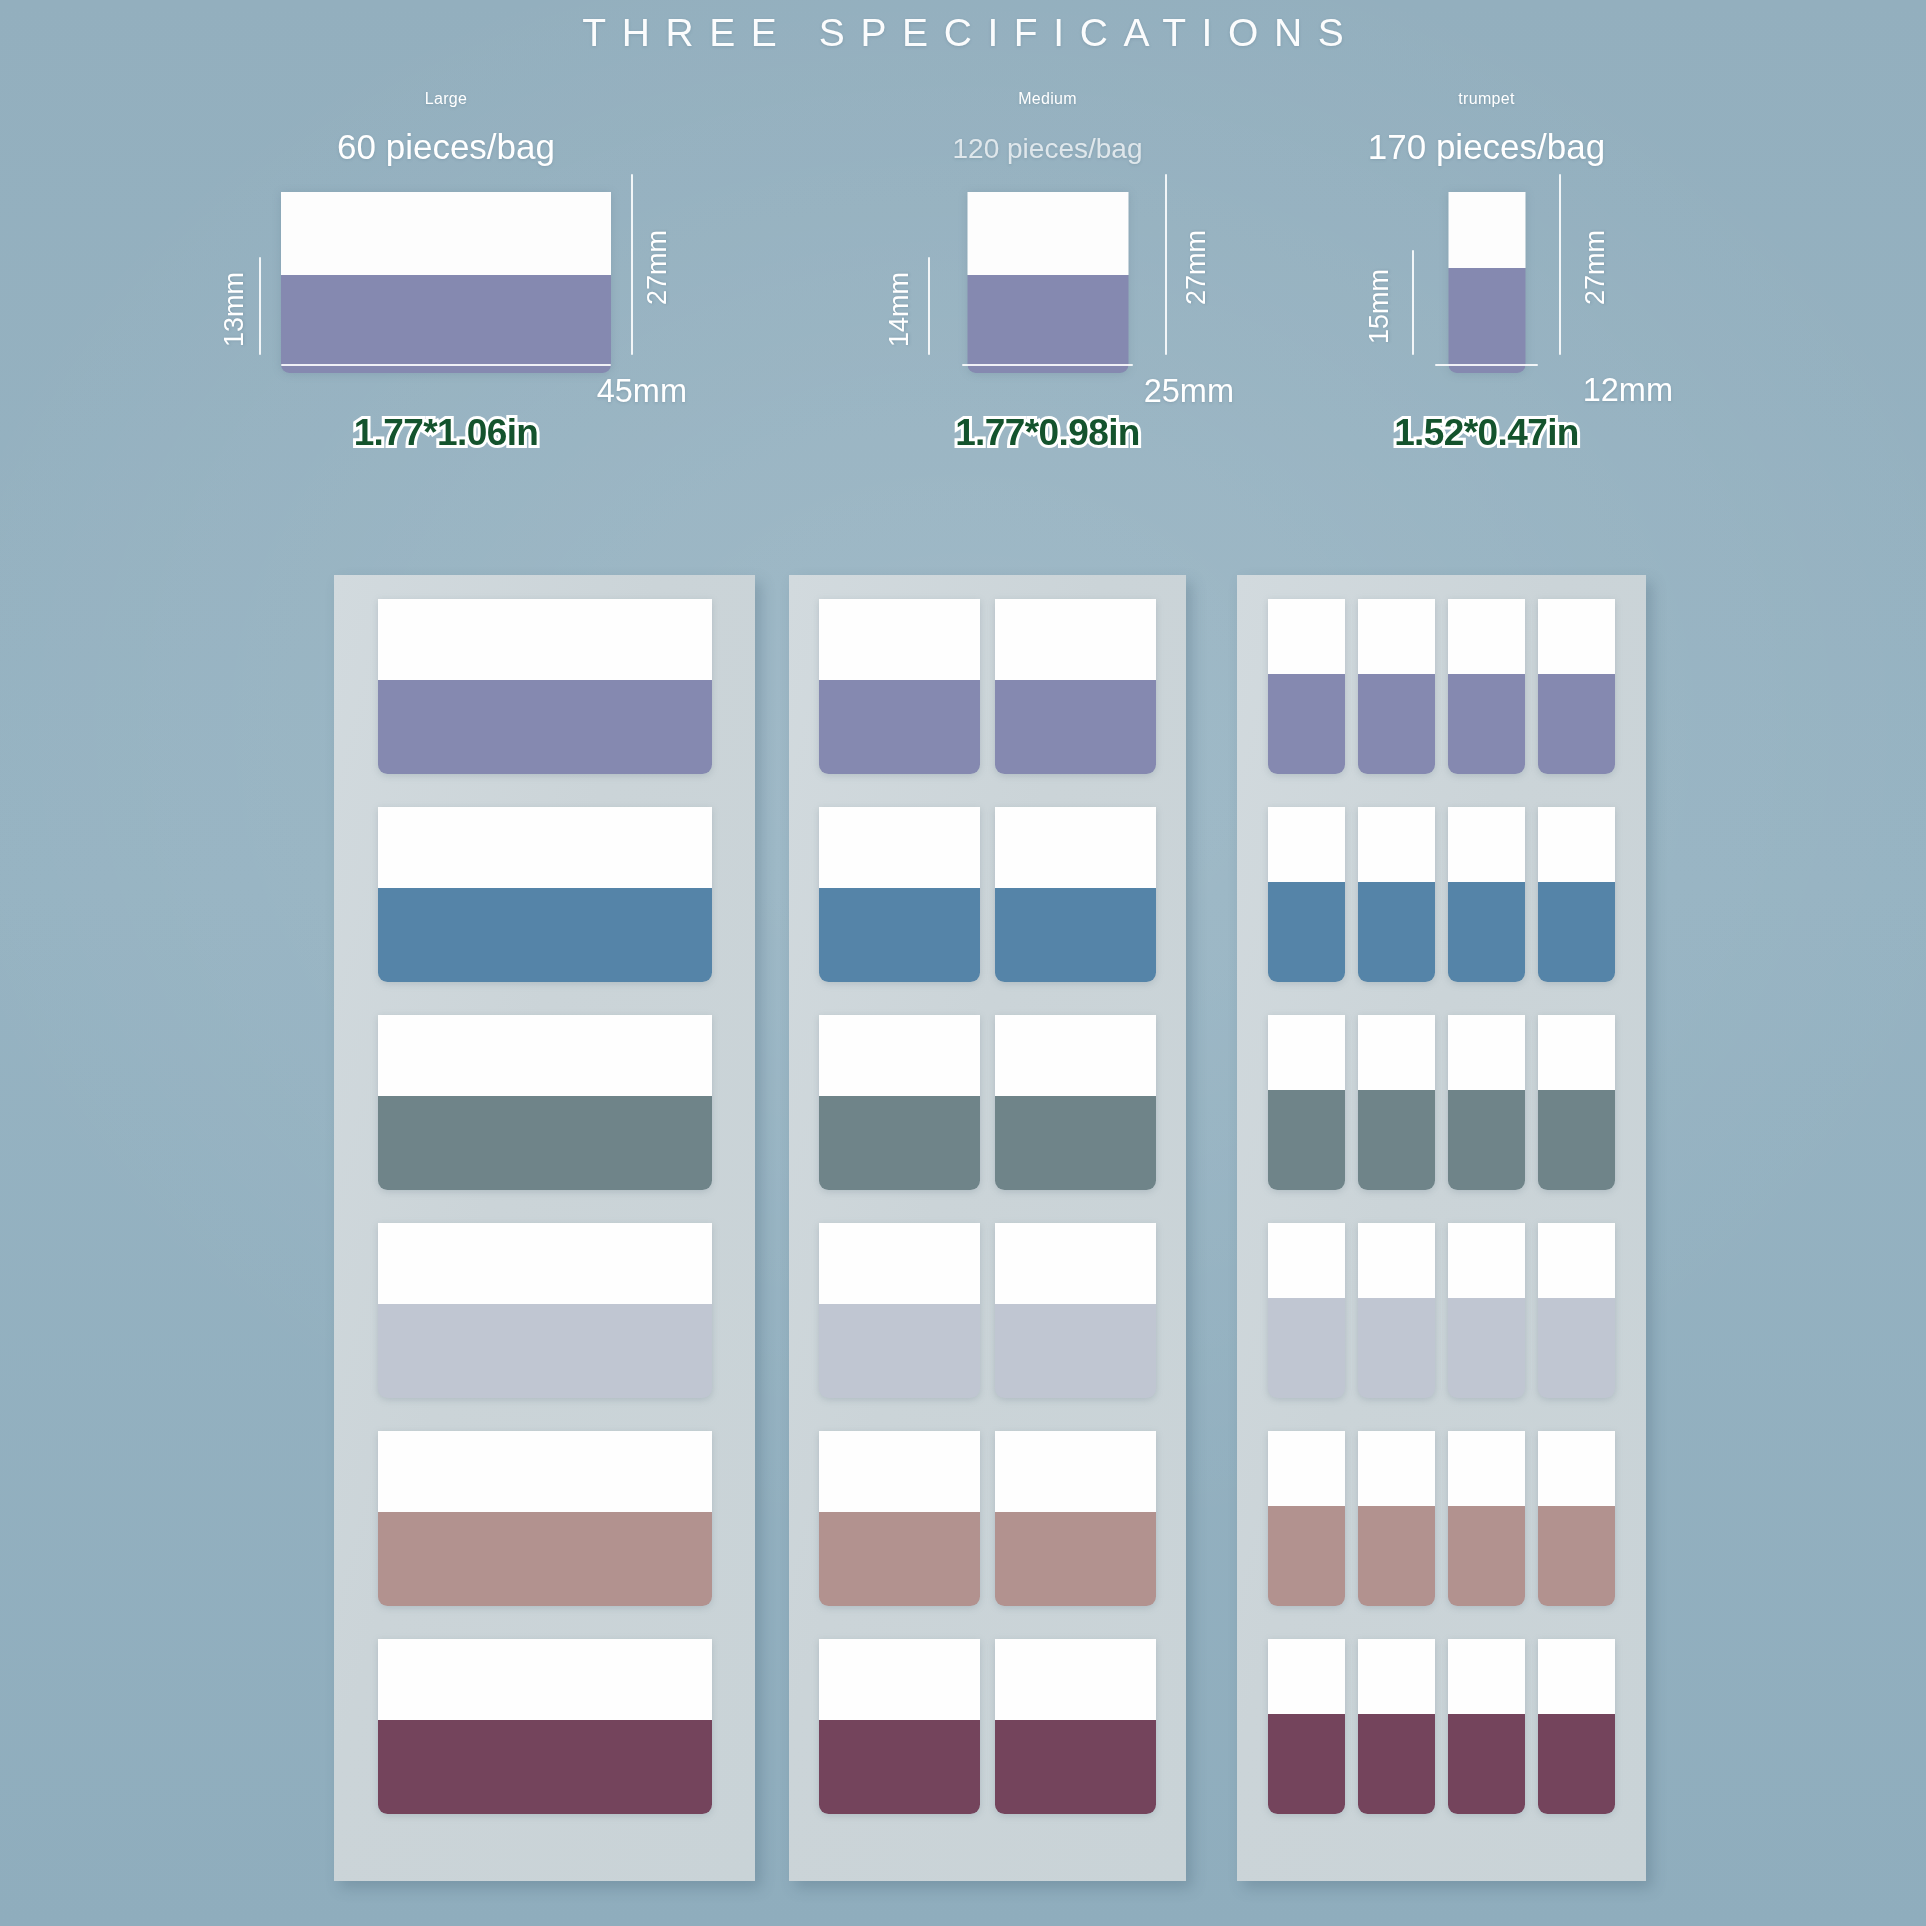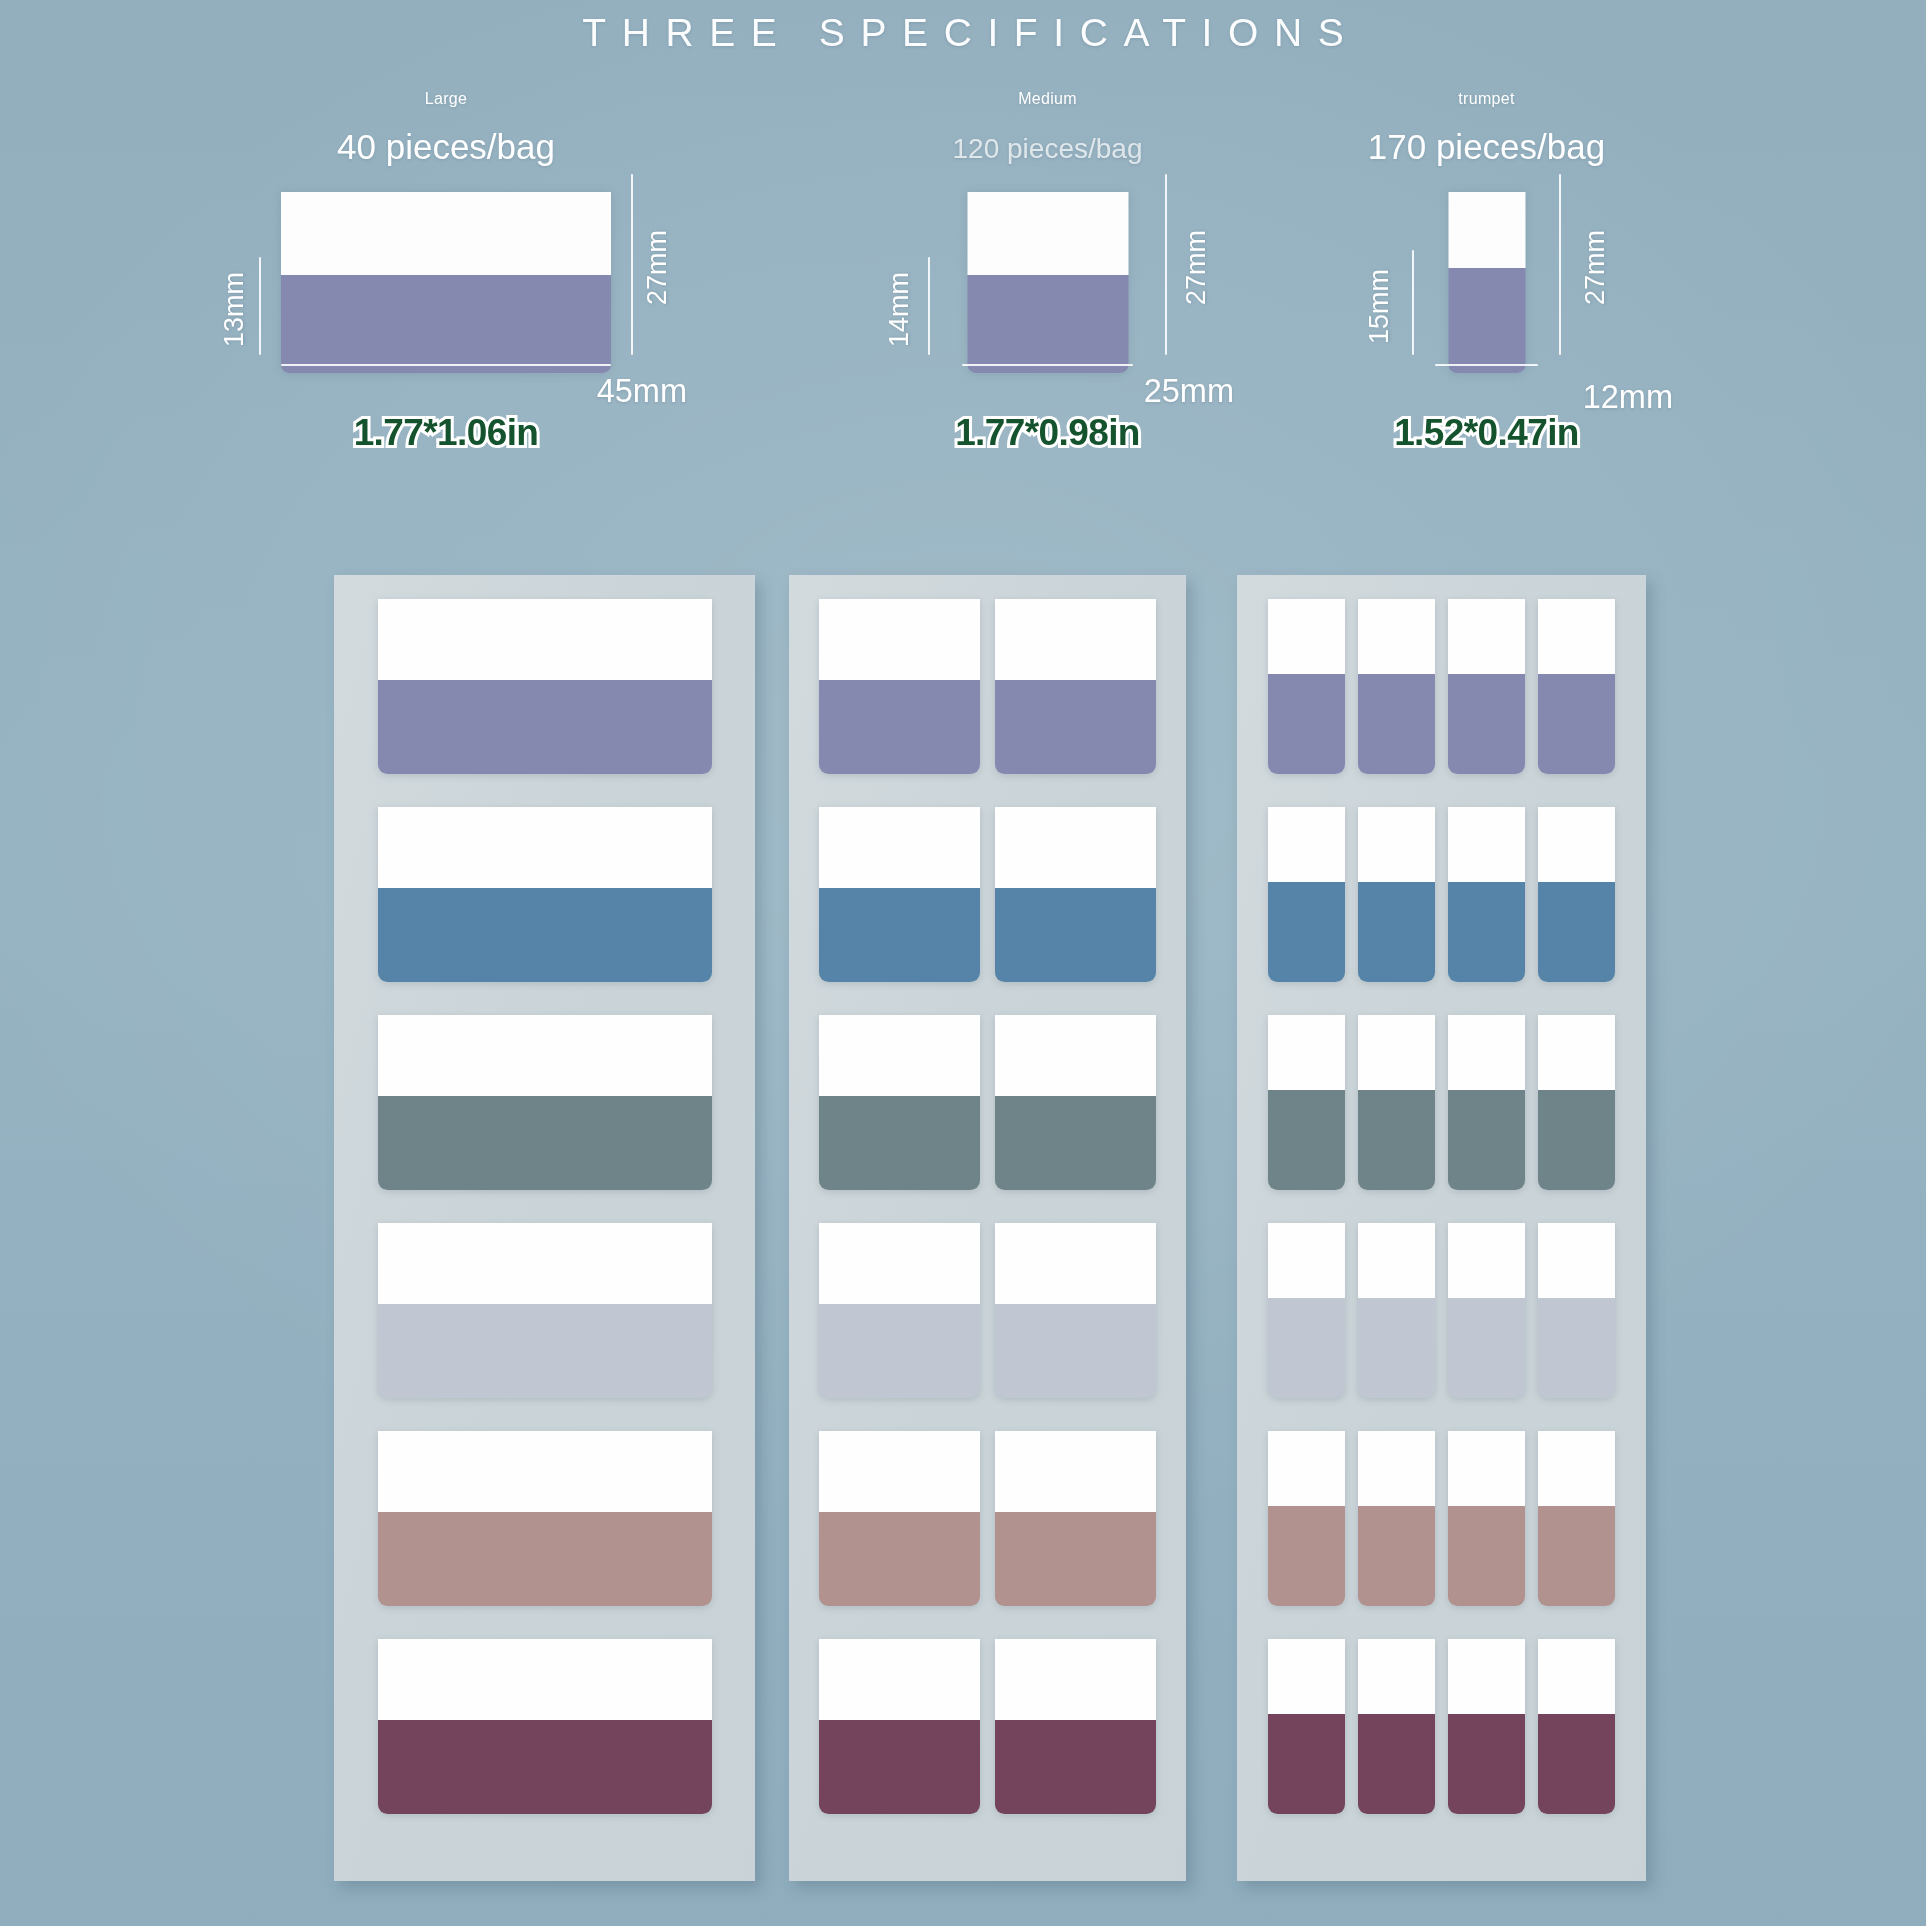--- a/index.html
+++ b/index.html
@@ -107,21 +107,21 @@
 </style>
 </head>
 <body>
 
 <div id="backdrop"></div>
 
 <div id="title">THREE SPECIFICATIONS</div>
 
 <div class="spec" id="spec0" style="left:205px;width:482px;">
   <div class="kind">Large</div>
-  <div class="count">40 pieces/bag</div>
+  <div class="count">60 pieces/bag</div>
   <div class="diagram">
     <div class="chip" style="width:330px;height:181px;">
       <div class="chip-white" style="height:46%;"></div>
       <div class="chip-color" style="height: 54%; background: rgb(133, 137, 176);"></div>
     </div>
 
     <div class="rule-v" style="left:54px;top:83px;height:98px;"></div>
     <div class="lbl vert" style="left:-25px;top:120px;width:108px;text-align:center;">13mm</div>
 
     <div class="rule-v" style="right:54px;top:0px;height:181px;"></div>
@@ -158,21 +158,21 @@
     <div class="chip" style="width:77px;height:181px;">
       <div class="chip-white" style="height:42%;"></div>
       <div class="chip-color" style="height: 58%; background: rgb(133, 137, 176);"></div>
     </div>
     <div class="rule-v" style="left:112px;top:76px;height:105px;"></div>
     <div class="lbl vert" style="left:25px;top:117px;width:108px;text-align:center;">15mm</div>
     <div class="rule-v" style="right:112px;top:0px;height:181px;"></div>
     <div class="lbl vert" style="right:24px;top:78px;width:108px;text-align:center;">27mm</div>
     <div class="rule-h" style="left:135px;right:135px;top:190px;"></div>
   </div>
-  <div class="width-lbl" style="top:289px;">12mm</div>
+  <div class="width-lbl" style="top:282px;">12mm</div>
   <div class="inch-lbl" style="top:322px;">1.52*0.47in</div>
 </div>
 
 <div class="sheet" id="sheet0" style="left:334px;width:421px;">
   <div class="rows">
       <div class="row" style="gap: 0px;">
         <div class="tab" style="width: 334px; height: 175px;">
           <div class="t-white" style="height: 46%;"></div>
           <div class="t-color" style="height: 54%; background: rgb(133, 137, 176);"></div>
         </div>

